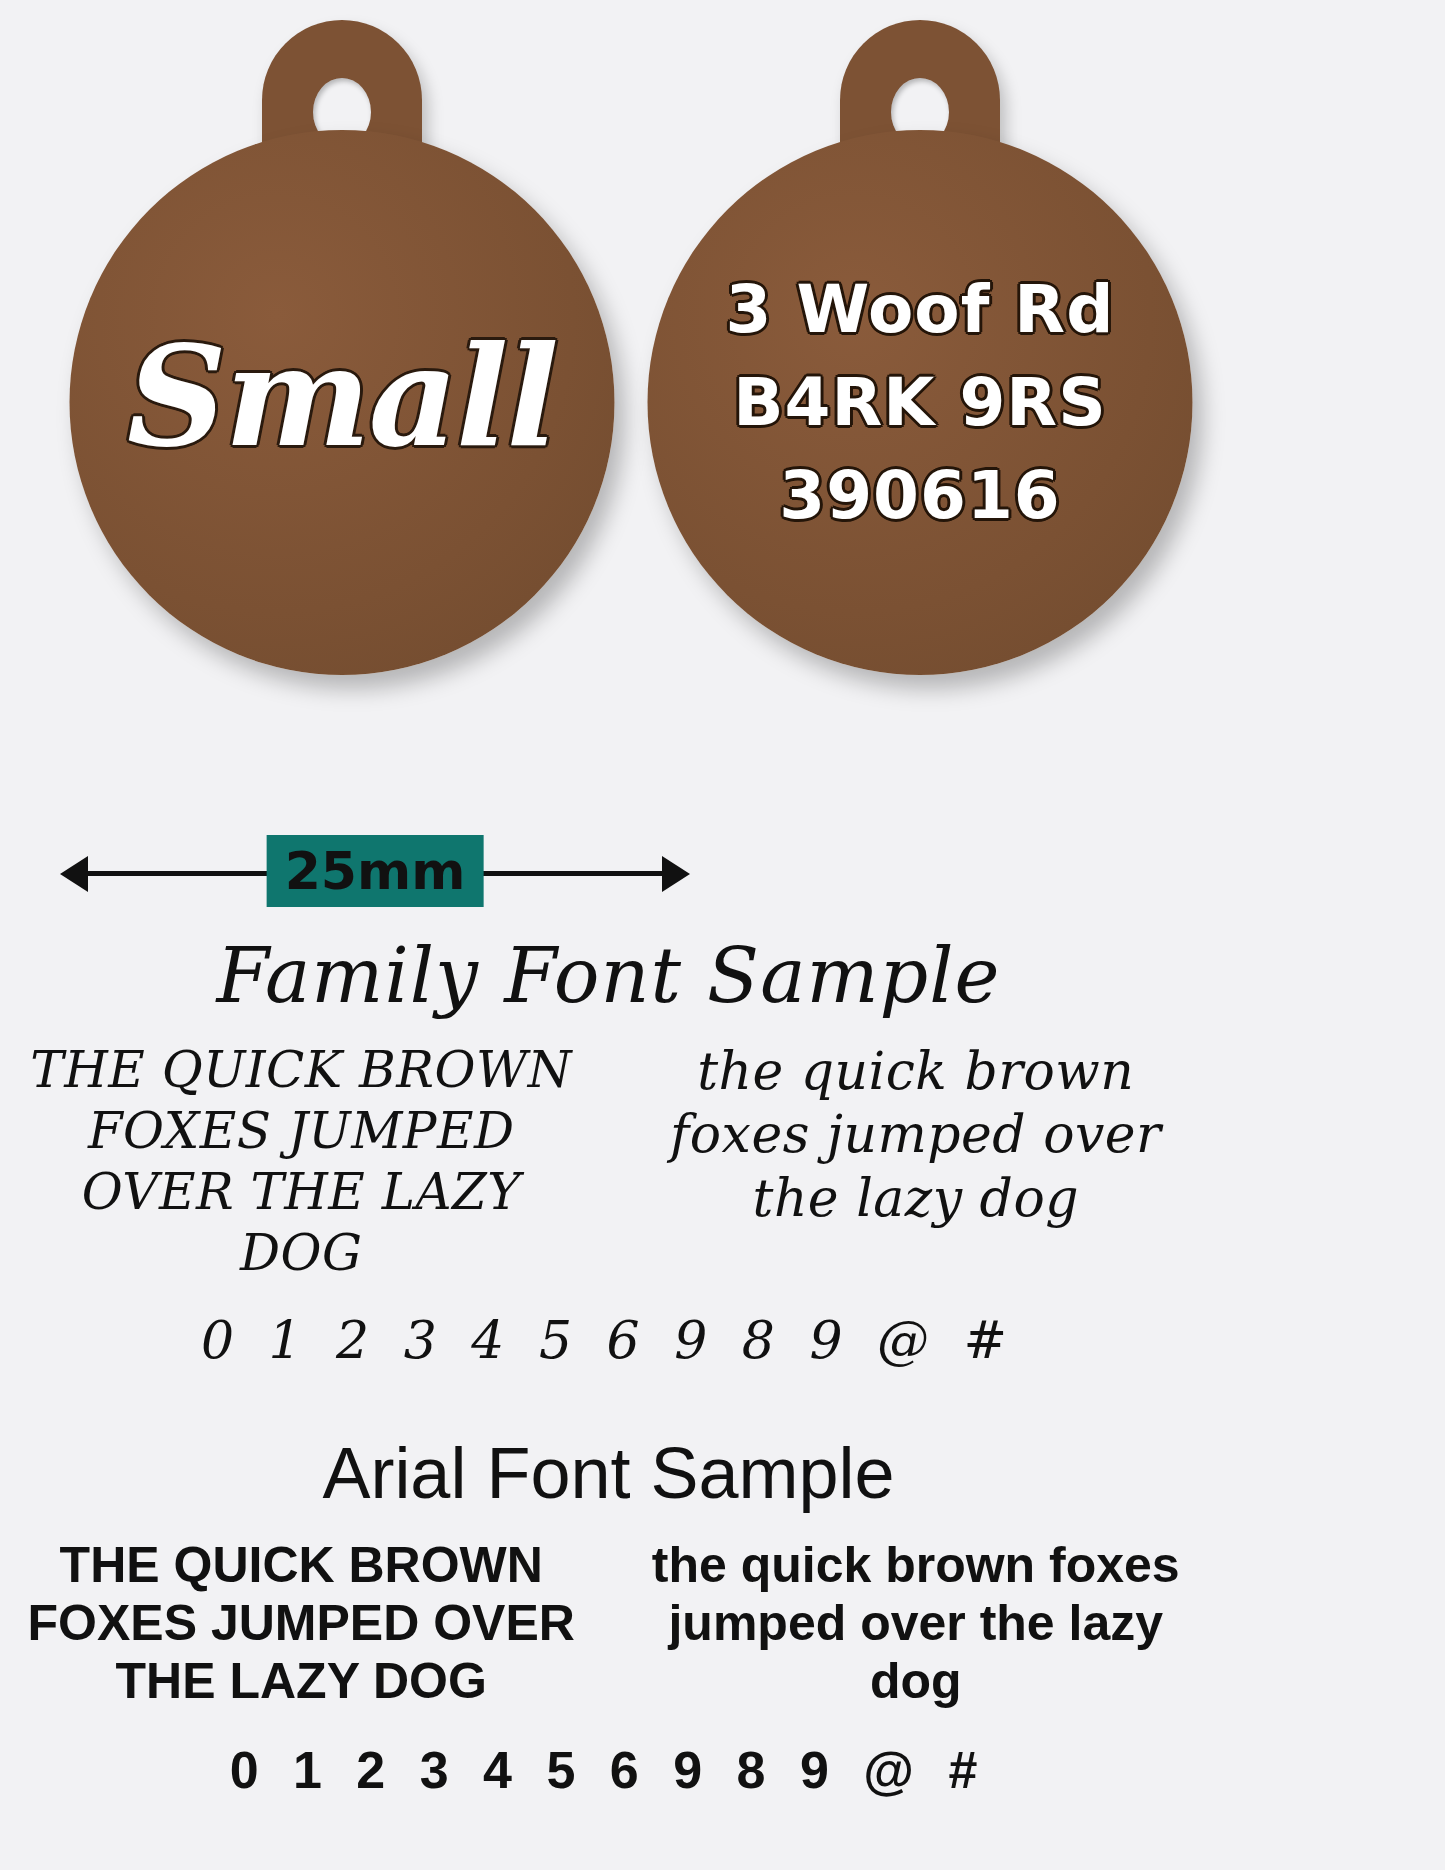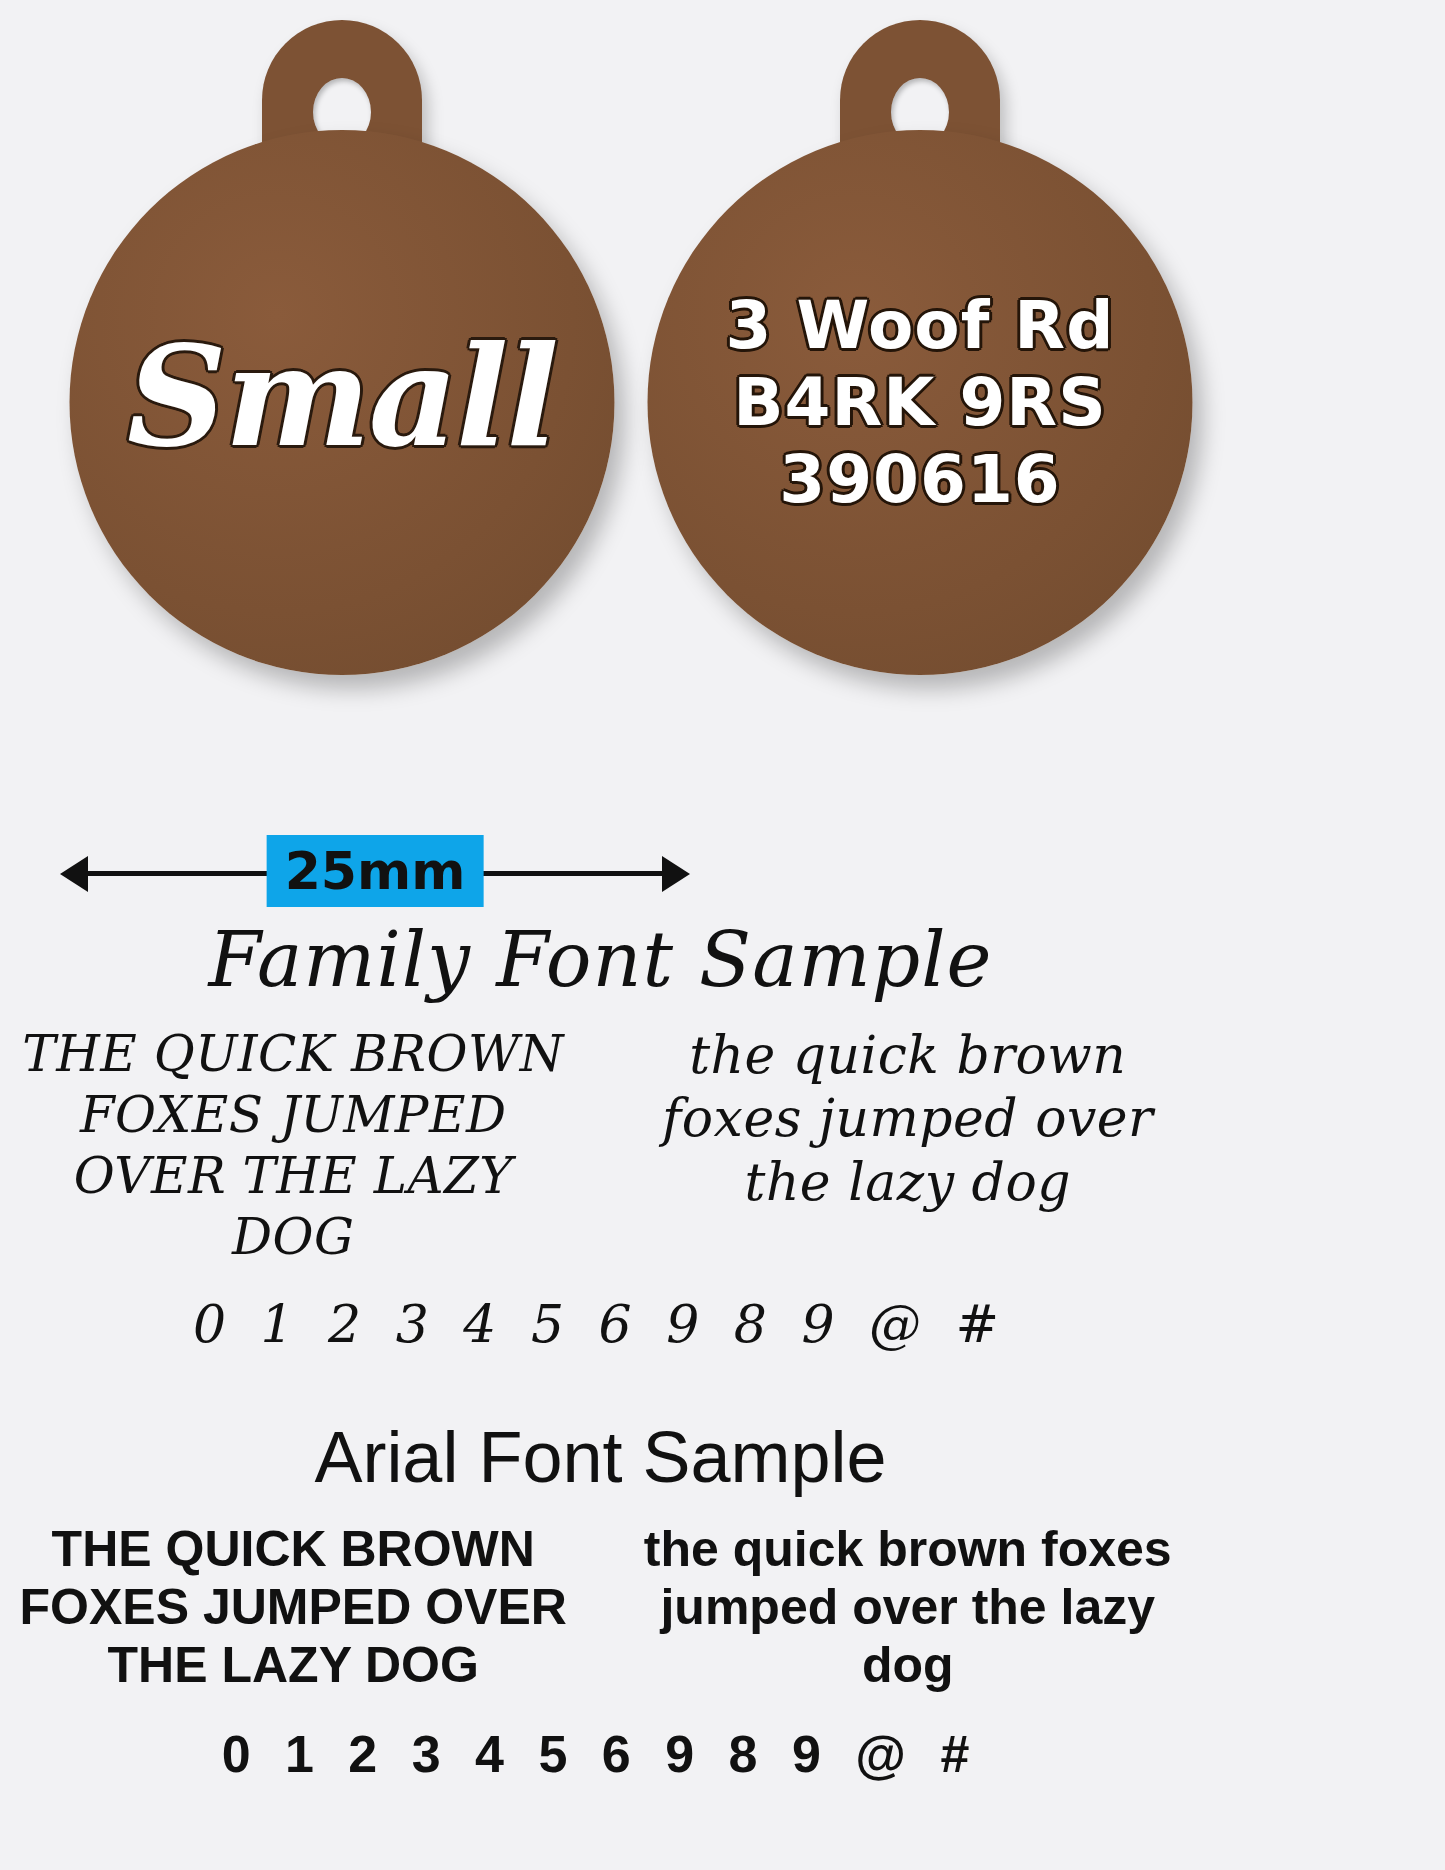--- a/index.html
+++ b/index.html
@@ -87,21 +87,21 @@
        3px 0 0 #2a1a0e, -3px 0 0 #2a1a0e, 0 3px 0 #2a1a0e, 0 -3px 0 #2a1a0e,
        2px 2px 0 #2a1a0e, -2px 2px 0 #2a1a0e, 2px -2px 0 #2a1a0e, -2px -2px 0 #2a1a0e;
     transform: translateY(-6px);
   }
 
   .tag-lines {
     display: flex;
     flex-direction: column;
     align-items: center;
     justify-content: center;
-    gap: 2px;
+    gap: 18px;
     width: 100%;
   }
   .tag-line {
     font-family: "DejaVu Sans", sans-serif;
     font-weight: 700;
     font-size: 66px;
     line-height: 1.14;
     color: #ffffff;
     letter-spacing: 1px;
     white-space: nowrap;
@@ -133,36 +133,37 @@
     border-top: 18px solid transparent;
     border-bottom: 18px solid transparent;
   }
   .dim-cap.left  { left: 0;   border-right: 28px solid #111; }
   .dim-cap.right { right: 0;  border-left: 28px solid #111; }
   .dim-label {
     position: absolute;
     left: 50%;
     top: 0;
     transform: translateX(-50%);
-    background: #0ea5e9;
+    background: #0f766e;
     padding: 0 18px;
     font-family: "DejaVu Sans", sans-serif;
     font-weight: 700;
     font-size: 52px;
     color: #111;
     line-height: 72px;
   }
 
   
   .sample-section {
     position: absolute;
-    left: 8px;
+    left: 16px;
     width: 1185px;
     text-align: center;
     color: #111;
+    margin-top: 16px;
   }
   .family-section { top: 920px; }
   .arial-section  { top: 1420px; }
 
   .sample-title-script {
     font-family: "DejaVu Serif", serif;
     font-style: italic;
     font-size: 76px;
     line-height: 1.05;
     letter-spacing: 1px;

